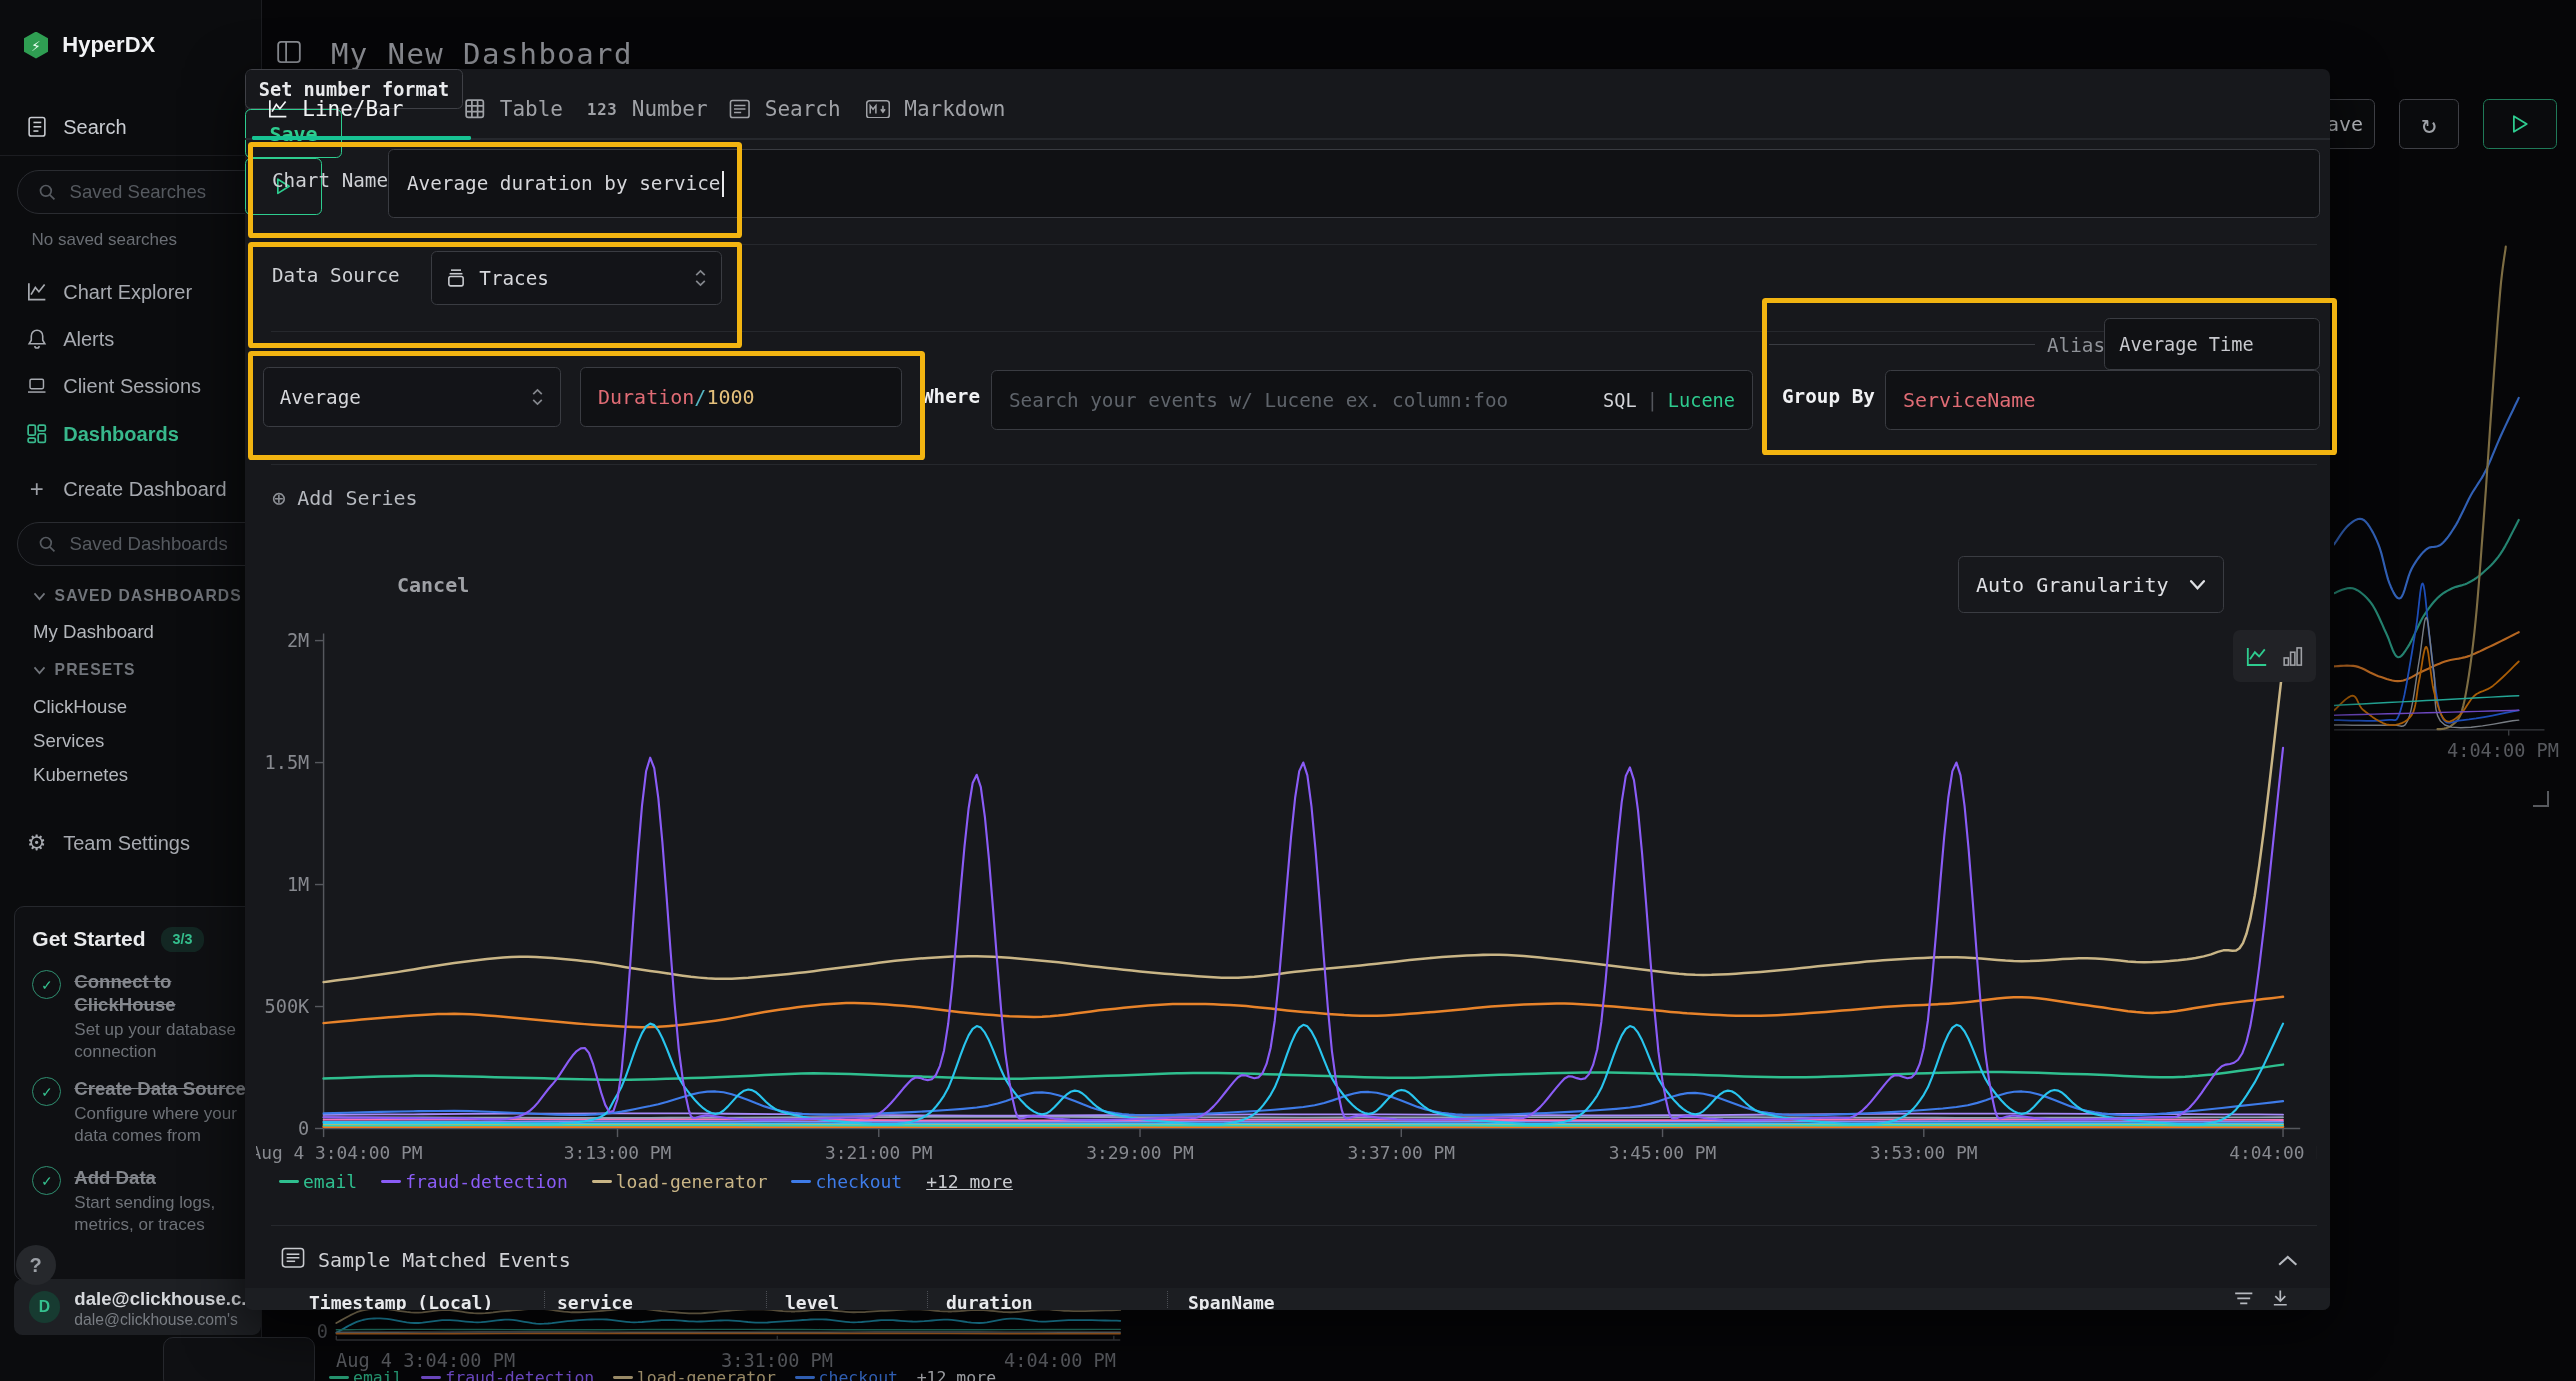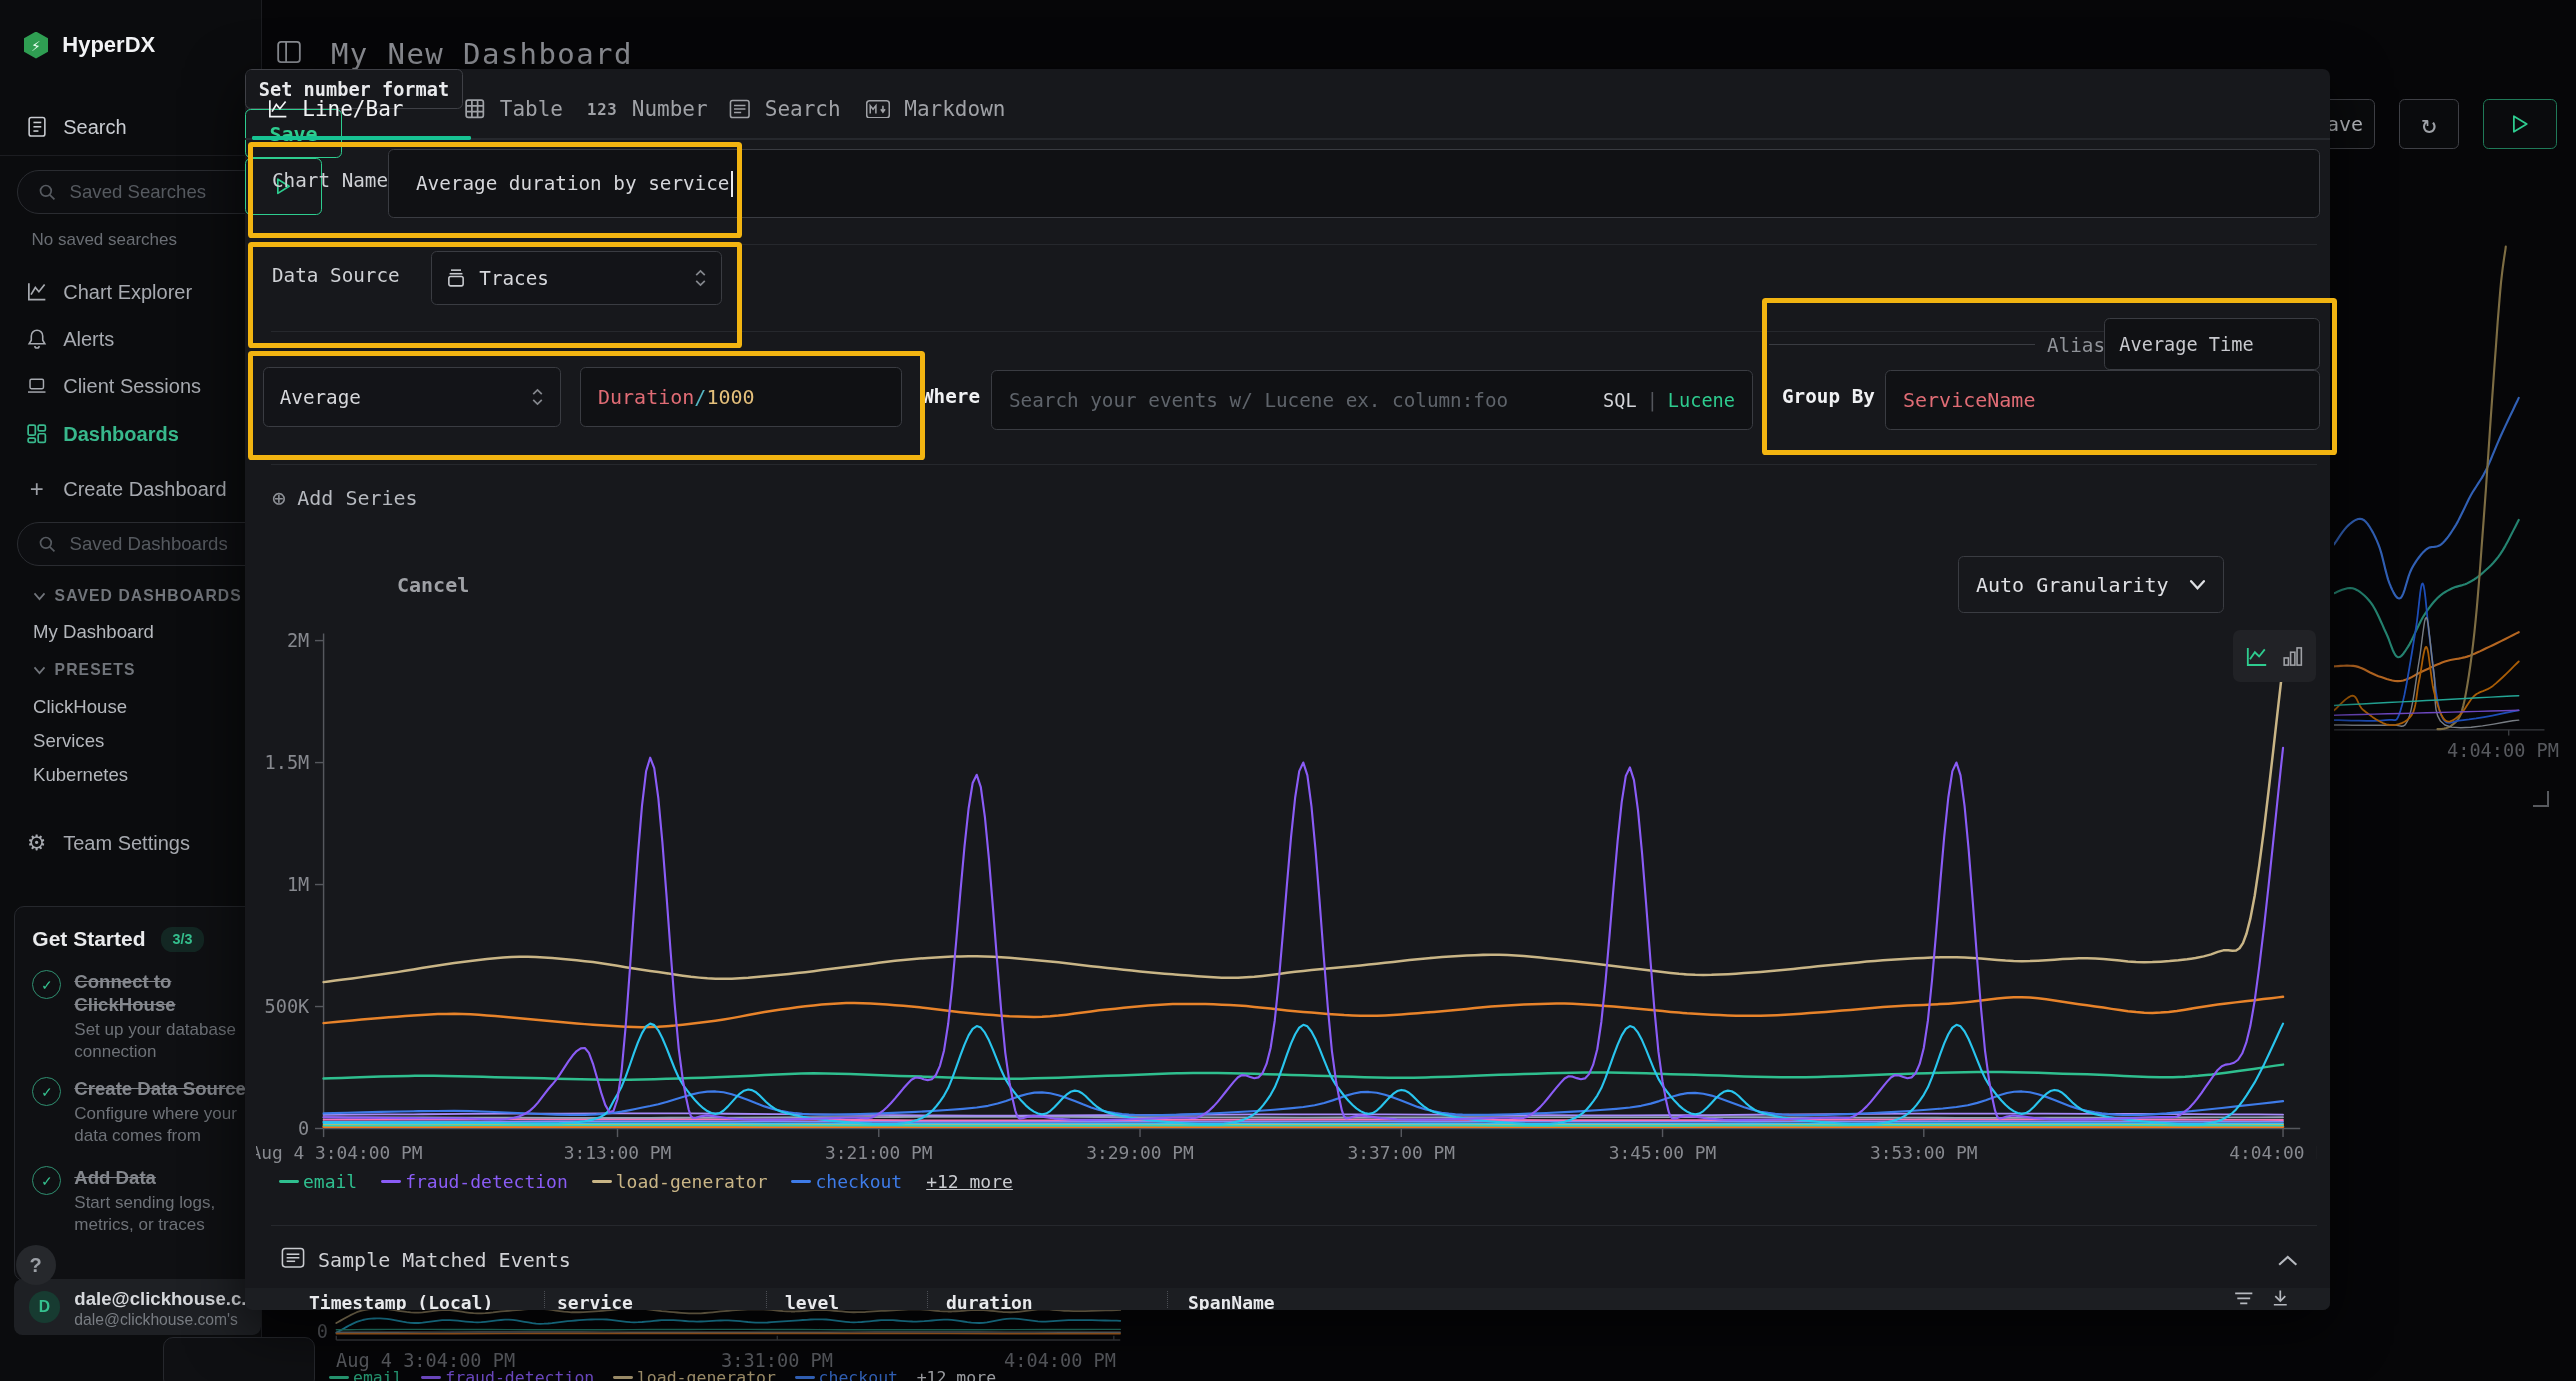--- a/index.html
+++ b/index.html
@@ -329,21 +329,21 @@
               <path d="M24 8 v9 m-3-4 3,4 3-4" fill="none" stroke="#9fa1a6" stroke-width="2.2"></path>
             </svg>
           </span>
           <span>Markdown</span>
         </div>
       </div>
     <div class="abs" style="left:0;top:69px;width:2085px;height:2.1px;background:#26282d;"></div>
     <div class="abs" style="left:7.2px;top:67px;width:219px;height:3.6px;background:#17c393;border-radius:1.4px;"></div>
 
     <div class="flabel" style="left:27px;top:100px;">Chart Name</div>
-    <div class="inputbox" style="left:143px;top:80px;width:1932px;height:69px;padding-left:27px;font-size:19.3px;">
+    <div class="inputbox" style="left:143px;top:80px;width:1932px;height:69px;padding-left:18px;font-size:19.3px;">
       <span>Average duration by service</span>
         <span class="caret"></span>
     </div>
     <div class="mdivider" style="top:175px;"></div>
 
     <div class="flabel" style="left:27px;top:195px;">Data Source</div>
     <div class="selectbox" style="left:186px;top:182px;width:291px;height:54px;padding:0 14.3px;font-size:19.3px;gap:13px;">
       <svg width="20" height="20" viewBox="0 0 28 28">
           <line x1="7" y1="3" x2="21" y2="3" stroke="#c9cbd0" stroke-width="2.2"></line>
           <line x1="5" y1="8" x2="23" y2="8" stroke="#c9cbd0" stroke-width="2.2"></line>

